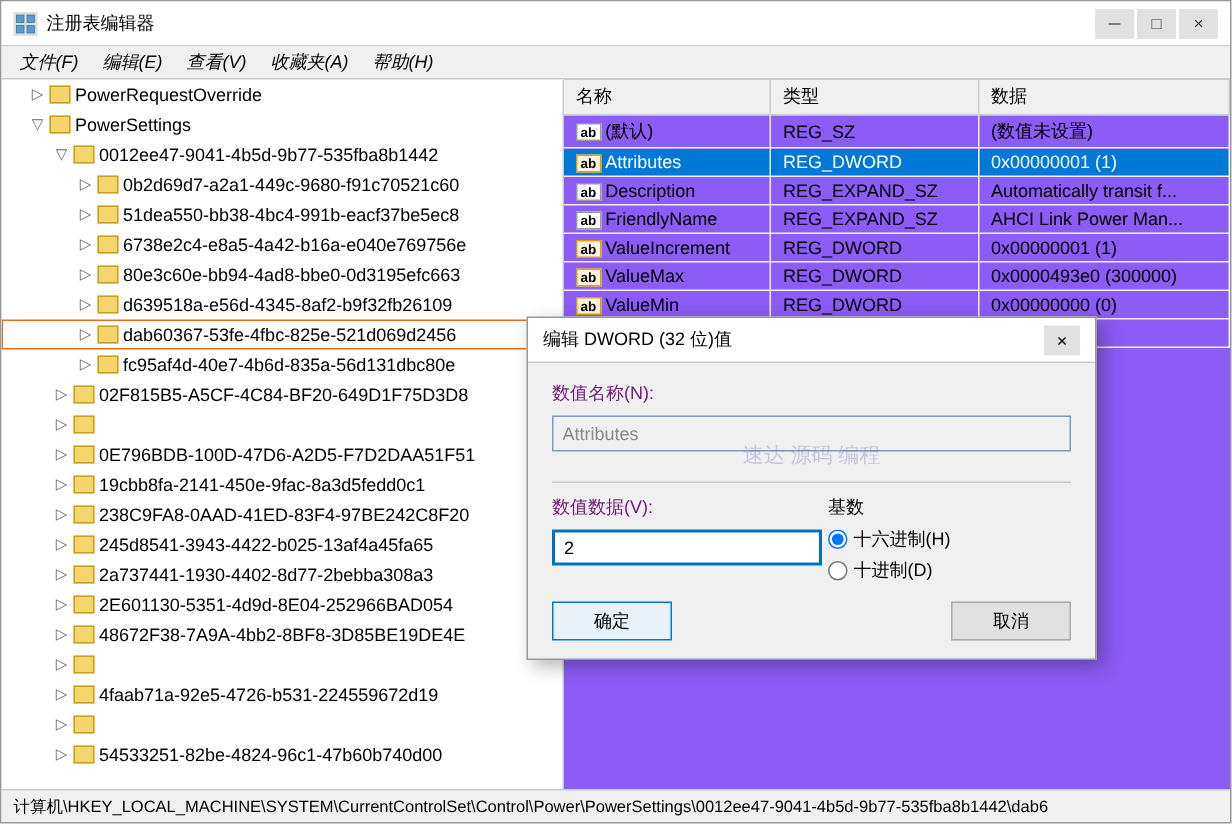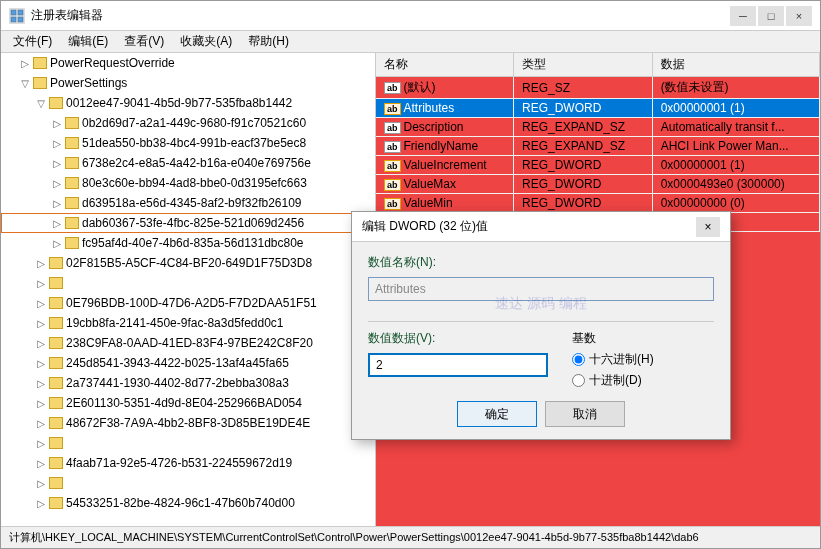--- a/index.html
+++ b/index.html
@@ -69,20 +69,21 @@
     }
 
     
     .menu-bar {
       height: 22px;
       background: #f0f0f0;
       border-bottom: 1px solid #ccc;
       display: flex;
       align-items: center;
       padding: 0 4px;
+      font-style: italic;
     }
     .menu-item {
       padding: 2px 8px;
       cursor: pointer;
       font-size: 12px;
       color: #000;
     }
 
     
     .content-area {
@@ -139,21 +140,21 @@
       margin-right: 3px;
       font-size: 9px;
     }
     .tree-label {
       font-size: 12px;
     }
 
     
     .right-pane {
       flex: 1;
-      background: #ef4444;
+      background: #8b5cf6;
       overflow-y: auto;
     }
 
     .registry-table {
       width: 100%;
       border-collapse: collapse;
     }
     .registry-table th {
       background: #f0f0f0;
       border-bottom: 1px solid #ccc;
@@ -265,35 +266,35 @@
       font-size: 14px;
       color: rgba(100,100,200,0.3);
       white-space: nowrap;
       pointer-events: none;
       text-align: center;
       line-height: 1.6;
     }
     .dialog-label {
       font-size: 12px;
       margin-bottom: 6px;
-      color: #14532d;
+      color: #701a75;
     }
     .dialog-input {
       width: 100%;
       height: 24px;
       border: 1px solid #7a9ac0;
       background: #fff;
       padding: 2px 6px;
       font-size: 12px;
       margin-bottom: 12px;
       outline: none;
     }
     .dialog-row {
       display: flex;
-      gap: 24px;
+      gap: 4px;
       margin-bottom: 12px;
     }
     .dialog-data-input {
       width: 180px;
       height: 24px;
       border: 2px solid #0070c0;
       background: #fff;
       padding: 2px 6px;
       font-size: 12px;
       outline: none;
@@ -308,21 +309,21 @@
       color: #000;
     }
     .radio-row {
       display: flex;
       align-items: center;
       gap: 4px;
       font-size: 12px;
     }
     .dialog-buttons {
       display: flex;
-      justify-content: center;
+      justify-content: space-between;
       gap: 8px;
       margin-top: 4px;
     }
     .dialog-btn {
       width: 80px;
       height: 26px;
       border: 1px solid #aaa;
       background: #e1e1e1;
       cursor: pointer;
       font-size: 12px;

